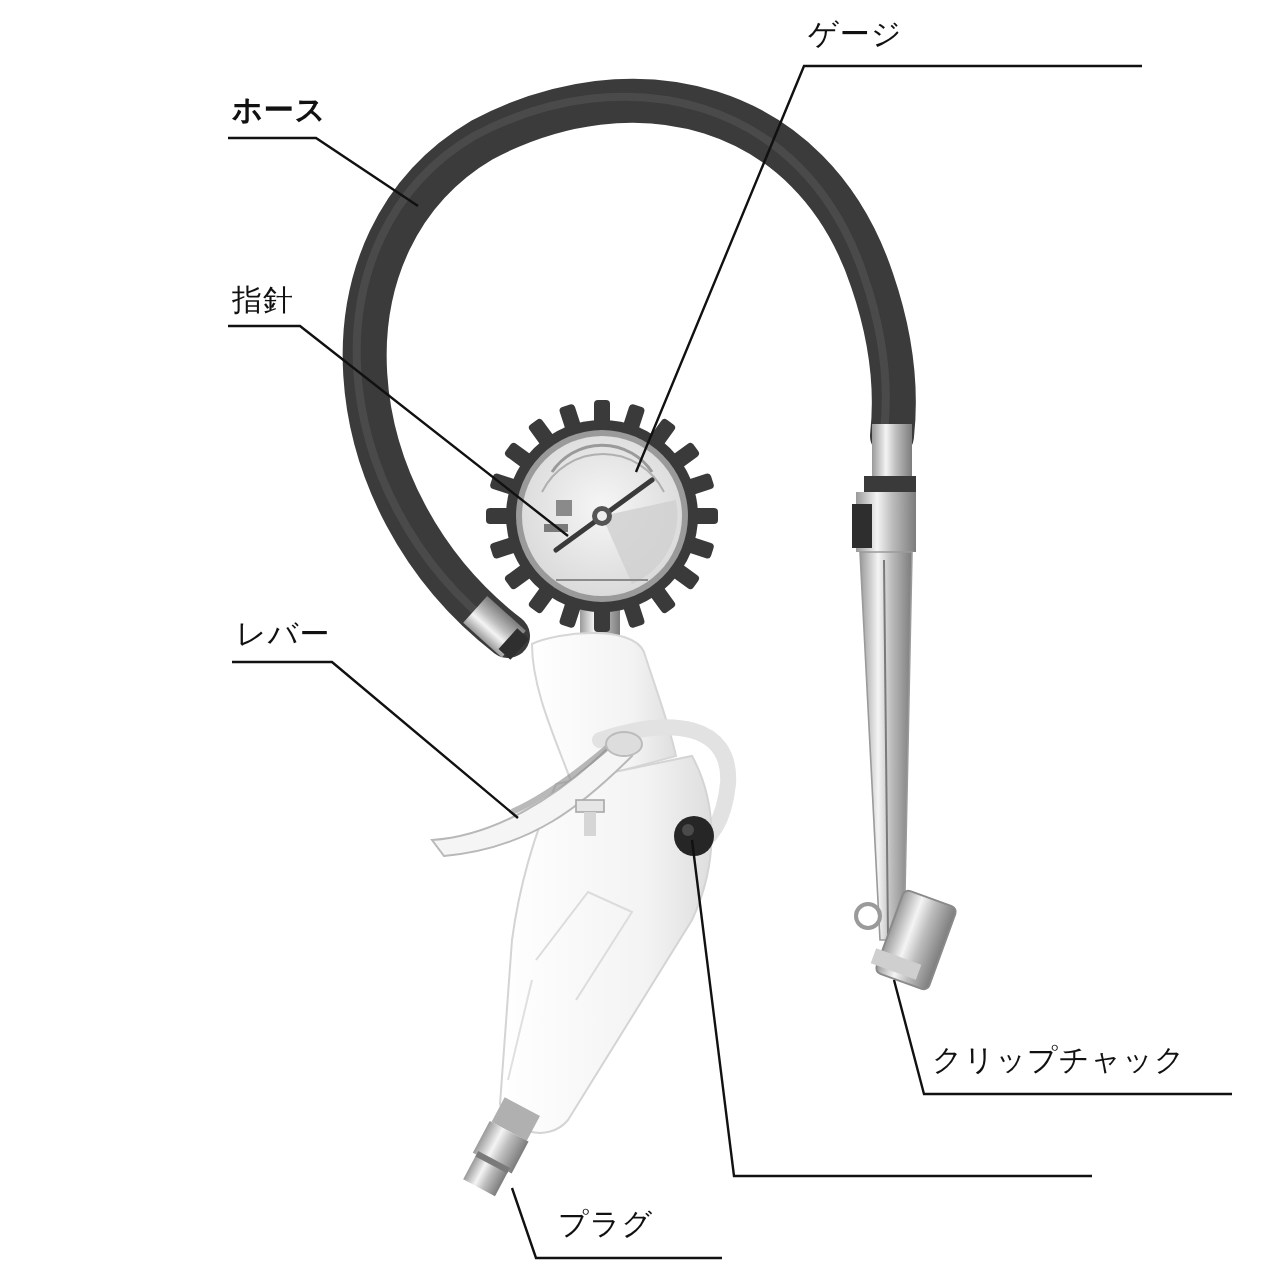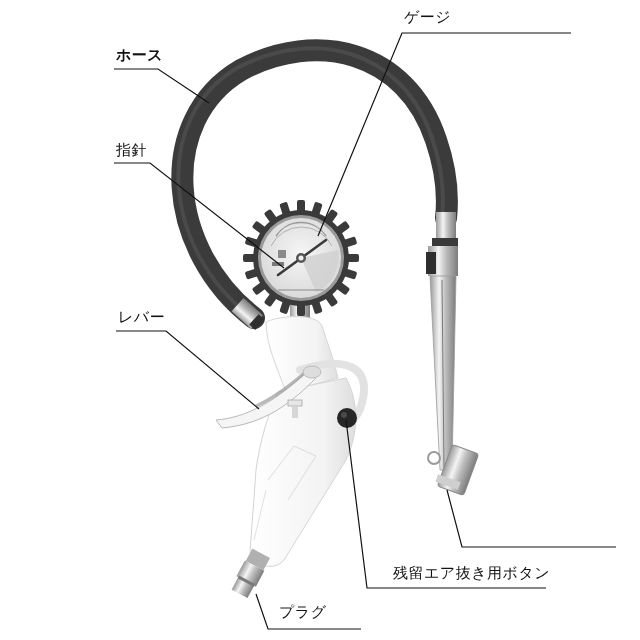--- a/index.html
+++ b/index.html
@@ -163,16 +163,16 @@
       <polyline points="431,490 446,547 600,547"></polyline>
 
       <polyline points="240,594 252,629 345,629"></polyline>
     </g>
   </svg>
 
   <div class="label" style="left:388px; top:10px;">ゲージ</div>
   <div class="label" style="left:100px; top:48px;font-weight:bold;">ホース</div>
   <div class="label" style="left:100px; top:143px;">指針</div>
   <div class="label" style="left:102px; top:311px;font-family:Liberation Mono, monospace;">レバー</div>
-  <div class="label" style="left:377px; top:566px;">残留エア抜き用ボタン</div>
+  <div class="label" style="left:450px; top:523px;">クリップチャック</div>
   <div class="label" style="left:263px; top:605px;">プラグ</div>
 
 </div>
 
 </body></html>

